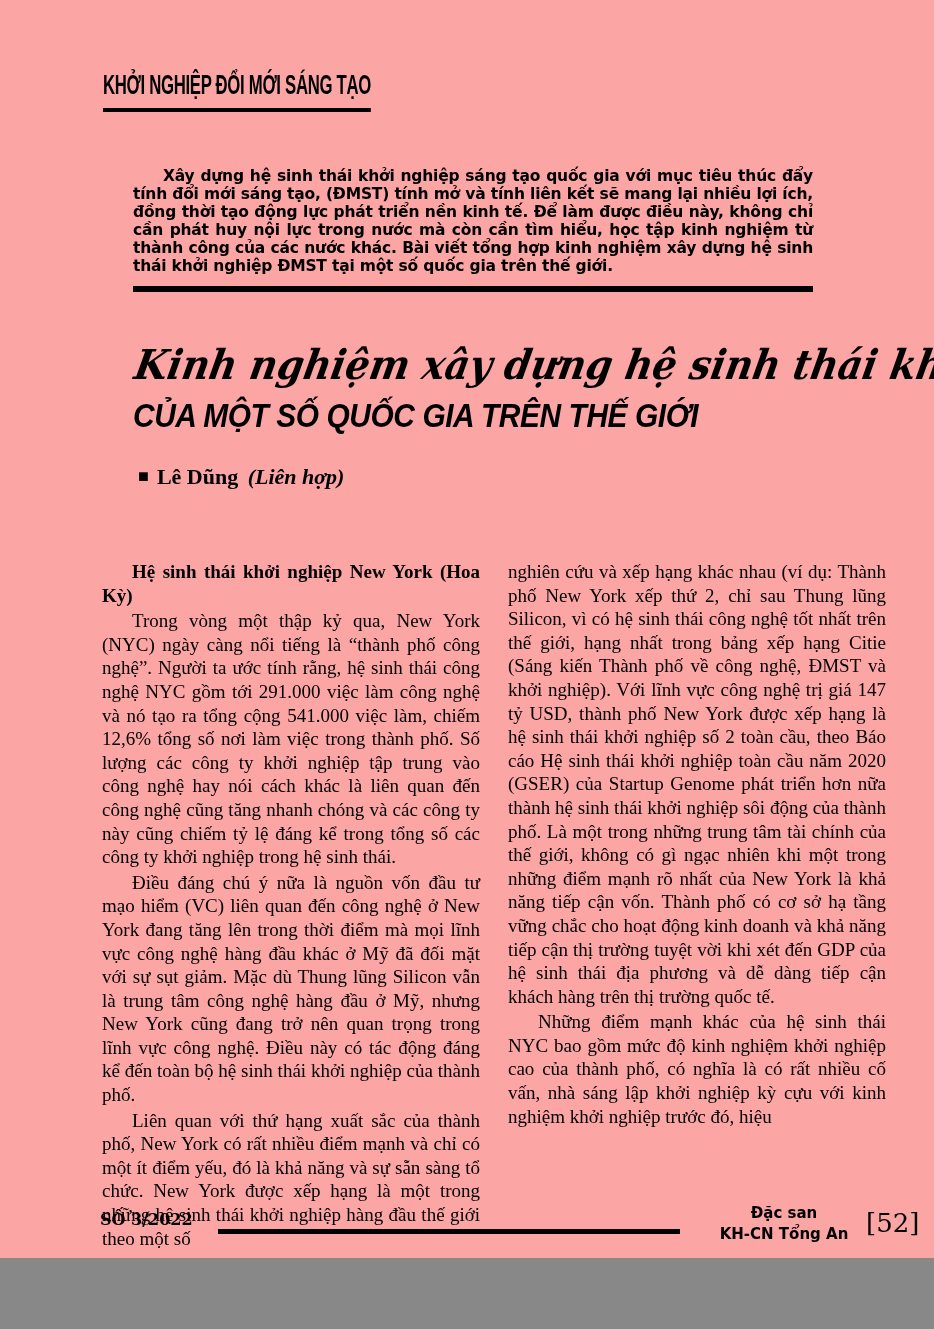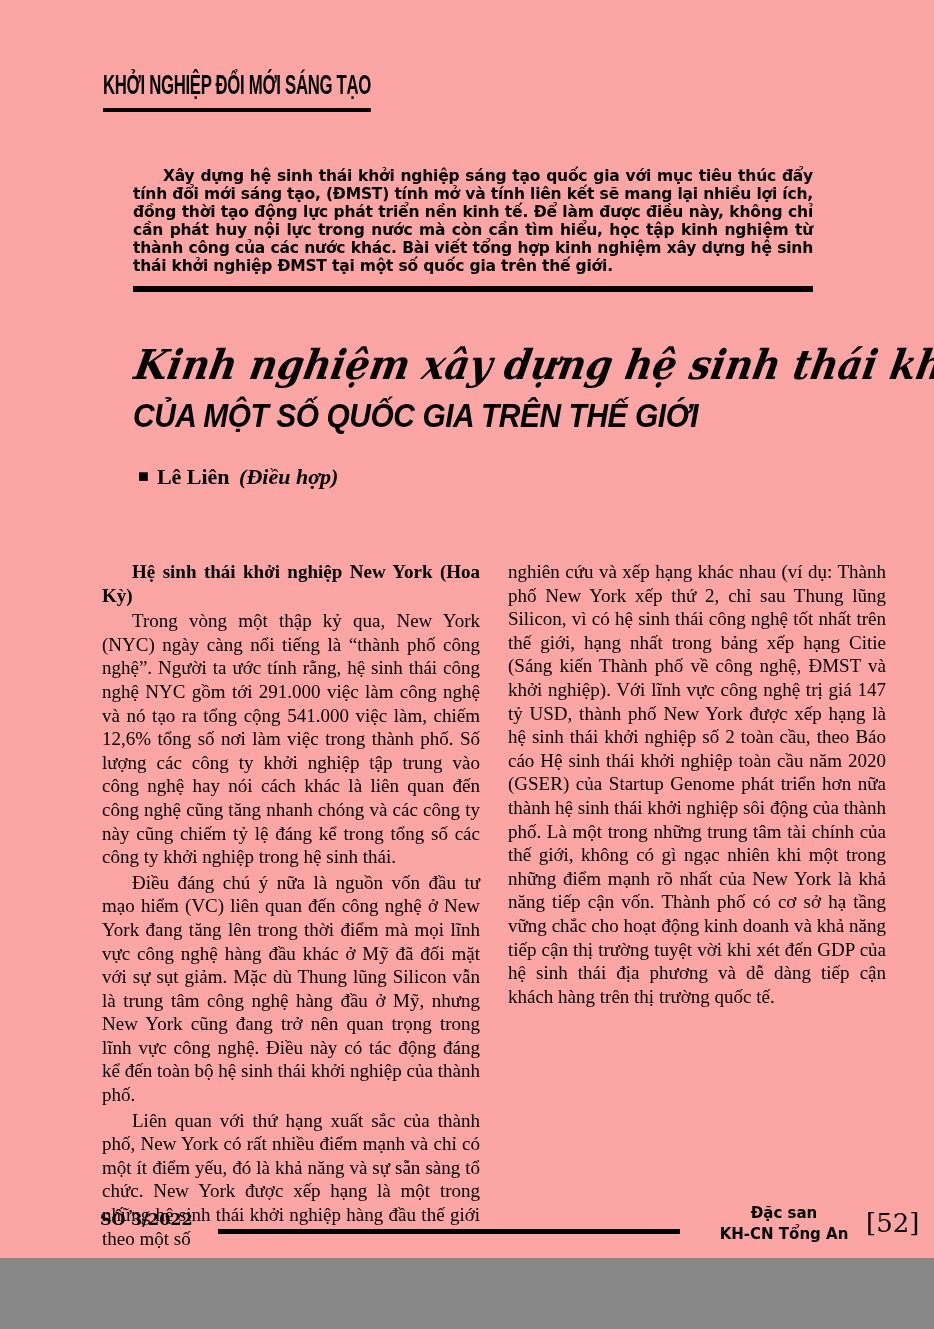--- a/index.html
+++ b/index.html
@@ -98,33 +98,34 @@
 
   <div class="intro">Xây dựng hệ sinh thái khởi nghiệp sáng tạo quốc gia với mục tiêu thúc đẩy tính đổi mới sáng tạo, (ĐMST) tính mở và tính liên kết sẽ mang lại nhiều lợi ích, đồng thời tạo động lực phát triển nền kinh tế. Để làm được điều này, không chỉ cần phát huy nội lực trong nước mà còn cần tìm hiểu, học tập kinh nghiệm từ thành công của các nước khác. Bài viết tổng hợp kinh nghiệm xây dựng hệ sinh thái khởi nghiệp ĐMST tại một số quốc gia trên thế giới.</div>
 
   <div class="intro-rule"></div>
 
   <div class="title-script">Kinh nghiệm xây dựng hệ sinh thái khởi nghiệp</div>
 
   <div class="title-caps">CỦA MỘT SỐ QUỐC GIA TRÊN THẾ GIỚI</div>
 
   <div class="byline">
-    <span class="sq">■</span><span>Lê Liên</span>
-    <span class="note">(Điều hợp)</span>
+    <span class="sq">■</span><span>Lê Dũng</span>
+    <span class="note">(Liên hợp)</span>
   </div>
 
   <div class="body-cols">
     <div class="col">
       <p class="heading">Hệ sinh thái khởi nghiệp New York (Hoa Kỳ)</p>
       <p>Trong vòng một thập kỷ qua, New York (NYC) ngày càng nổi tiếng là “thành phố công nghệ”. Người ta ước tính rằng, hệ sinh thái công nghệ NYC gồm tới 291.000 việc làm công nghệ và nó tạo ra tổng cộng 541.000 việc làm, chiếm 12,6% tổng số nơi làm việc trong thành phố. Số lượng các công ty khởi nghiệp tập trung vào công nghệ hay nói cách khác là liên quan đến công nghệ cũng tăng nhanh chóng và các công ty này cũng chiếm tỷ lệ đáng kể trong tổng số các công ty khởi nghiệp trong hệ sinh thái.</p>
       <p>Điều đáng chú ý nữa là nguồn vốn đầu tư mạo hiểm (VC) liên quan đến công nghệ ở New York đang tăng lên trong thời điểm mà mọi lĩnh vực công nghệ hàng đầu khác ở Mỹ đã đối mặt với sự sụt giảm. Mặc dù Thung lũng Silicon vẫn là trung tâm công nghệ hàng đầu ở Mỹ, nhưng New York cũng đang trở nên quan trọng trong lĩnh vực công nghệ. Điều này có tác động đáng kể đến toàn bộ hệ sinh thái khởi nghiệp của thành phố.</p>
       <p>Liên quan với thứ hạng xuất sắc của thành phố, New York có rất nhiều điểm mạnh và chỉ có một ít điểm yếu, đó là khả năng và sự sẵn sàng tổ chức. New York được xếp hạng là một trong những hệ sinh thái khởi nghiệp hàng đầu thế giới theo một số</p>
     </div>
     <div class="col">
       <p class="no-indent">nghiên cứu và xếp hạng khác nhau (ví dụ: Thành phố New York xếp thứ 2, chỉ sau Thung lũng Silicon, vì có hệ sinh thái công nghệ tốt nhất trên thế giới, hạng nhất trong bảng xếp hạng Citie (Sáng kiến Thành phố về công nghệ, ĐMST và khởi nghiệp). Với lĩnh vực công nghệ trị giá 147 tỷ USD, thành phố New York được xếp hạng là hệ sinh thái khởi nghiệp số 2 toàn cầu, theo Báo cáo Hệ sinh thái khởi nghiệp toàn cầu năm 2020 (GSER) của Startup Genome phát triển hơn nữa thành hệ sinh thái khởi nghiệp sôi động của thành phố. Là một trong những trung tâm tài chính của thế giới, không có gì ngạc nhiên khi một trong những điểm mạnh rõ nhất của New York là khả năng tiếp cận vốn. Thành phố có cơ sở hạ tầng vững chắc cho hoạt động kinh doanh và khả năng tiếp cận thị trường tuyệt vời khi xét đến GDP của hệ sinh thái địa phương và dễ dàng tiếp cận khách hàng trên thị trường quốc tế.</p>
+      <p>Những điểm mạnh khác của hệ sinh thái NYC bao gồm mức độ kinh nghiệm khởi nghiệp cao của thành phố, có nghĩa là có rất nhiều cố vấn, nhà sáng lập khởi nghiệp kỳ cựu với kinh nghiệm khởi nghiệp trước đó, hiệu</p>
     </div>
   </div>
 
   <div class="footer-issue">SỐ 3/2022</div>
 
   <div class="footer-rule"></div>
 
   <div class="footer-pub">
     <div>Đặc san</div>
     <div>KH-CN Tổng An</div>

